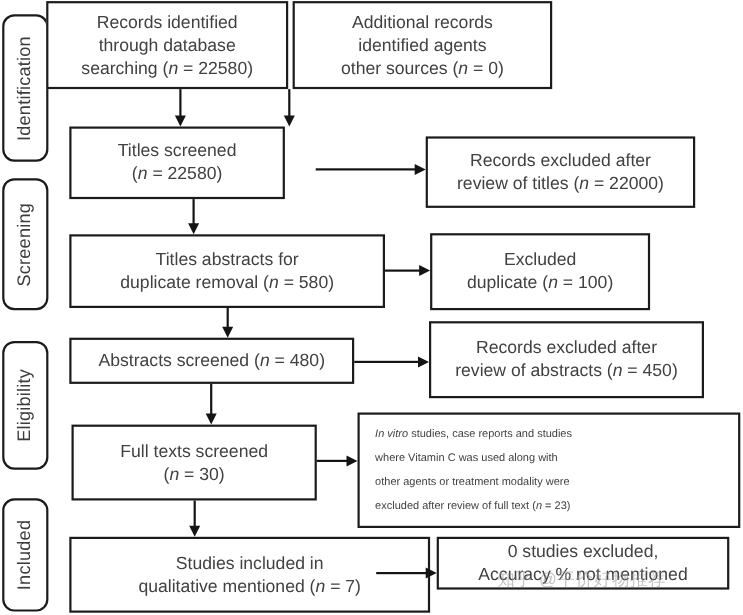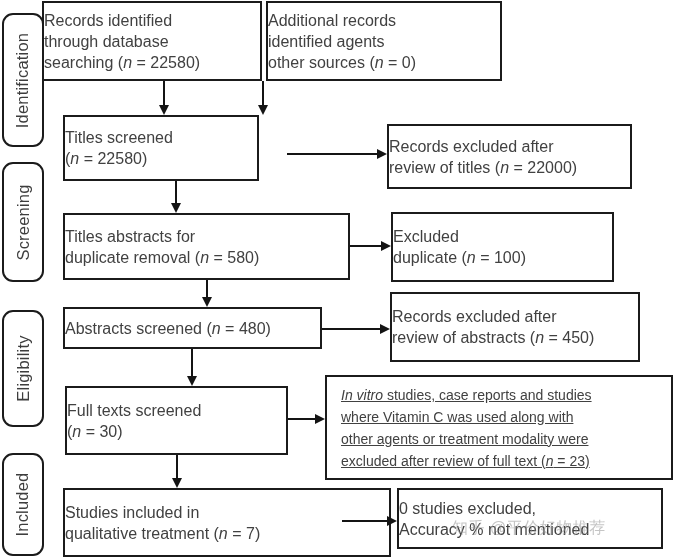--- a/index.html
+++ b/index.html
@@ -7,24 +7,24 @@
        font-family:"Liberation Sans",sans-serif;color:#414141;}
   #canvas{position:relative;width:675px;height:559px;background:#ffffff;}
 
   .stage{position:absolute;border:2px solid #1b1b1b;border-radius:11px;
          display:flex;align-items:center;justify-content:center;background:#fff;}
   .stage span{transform:rotate(-90deg);white-space:nowrap;
               font-size:16.5px;letter-spacing:.2px;color:#3d3d3d;}
 
   .box{position:absolute;border:2px solid #1b1b1b;background:#fff;
        display:flex;flex-direction:column;justify-content:center;
-       text-align:left;font-size:16px;line-height:21px;color:#414141;
+       text-align:center;font-size:16px;line-height:21px;color:#414141;
        box-sizing:border-box;}
   .box.left-align{text-align:left;padding:6px 6px 6px 14px;line-height:22px;
-       font-size:14px;justify-content:center;text-decoration:underline;}
+       font-size:10px;justify-content:center;}
 
   .arrow-v{position:absolute;width:2px;background:#141414;}
   .arrow-v::after{content:"";position:absolute;bottom:-9px;left:-4px;
        border-left:5px solid transparent;border-right:5px solid transparent;
        border-top:10px solid #141414;}
   .arrow-h{position:absolute;height:2px;background:#141414;}
   .arrow-h::after{content:"";position:absolute;right:-9px;top:-4px;
        border-top:5px solid transparent;border-bottom:5px solid transparent;
        border-left:10px solid #141414;}
 
@@ -71,21 +71,21 @@
   <div class="box" style="left:387px;top:124px;width:245px;height:65px">
     <div>Records excluded after</div>
     <div><span>review of titles (</span><i>n</i><span> = 22000)</span></div>
   </div>
 
   <div class="box" style="left:63px;top:213px;width:287px;height:67px">
     <div>Titles abstracts for</div>
     <div><span>duplicate removal (</span><i>n</i><span> = 580)</span></div>
   </div>
 
-  <div class="box" style="left:391px;top:212px;width:223px;height:70px">
+  <div class="box" style="left:391px;top:212px;width:200px;height:70px">
     <div>Excluded</div>
     <div><span>duplicate (</span><i>n</i><span> = 100)</span></div>
   </div>
 
   <div class="box" style="left:63px;top:307px;width:259px;height:42px">
     <div><span>Abstracts screened (</span><i>n</i><span> = 480)</span></div>
   </div>
 
   <div class="box" style="left:390px;top:292px;width:250px;height:70px">
     <div>Records excluded after</div>
@@ -99,24 +99,24 @@
 
   <div class="box left-align" style="left:325px;top:375px;width:348px;height:105px">
     <div><i>In vitro</i><span> studies, case reports and studies</span></div>
     <div>where Vitamin C was used along with</div>
     <div>other agents or treatment modality were</div>
     <div><span>excluded after review of full text (</span><i>n</i><span> = 23)</span></div>
   </div>
 
   <div class="box" style="left:63px;top:488px;width:328px;height:69px">
     <div>Studies included in</div>
-    <div><span>qualitative treatment (</span><i>n</i><span> = 7)</span></div>
+    <div><span>qualitative mentioned (</span><i>n</i><span> = 7)</span></div>
   </div>
 
-  <div class="box" style="left:397px;top:488px;width:266px;height:61px">
+  <div class="box" style="left:397px;top:488px;width:266px;height:48px">
     <div>0 studies excluded,</div>
     <div>Accuracy % not mentioned</div>
   </div>
 
   <div class="arrow-v" style="left:163px;top:81px;height:25px"></div>
   <div class="arrow-v" style="left:262px;top:81px;height:25px"></div>
   <div class="arrow-v" style="left:175px;top:181px;height:23px"></div>
   <div class="arrow-v" style="left:206px;top:280px;height:18px"></div>
   <div class="arrow-v" style="left:191px;top:349px;height:28px"></div>
   <div class="arrow-v" style="left:176px;top:455px;height:24px"></div>

